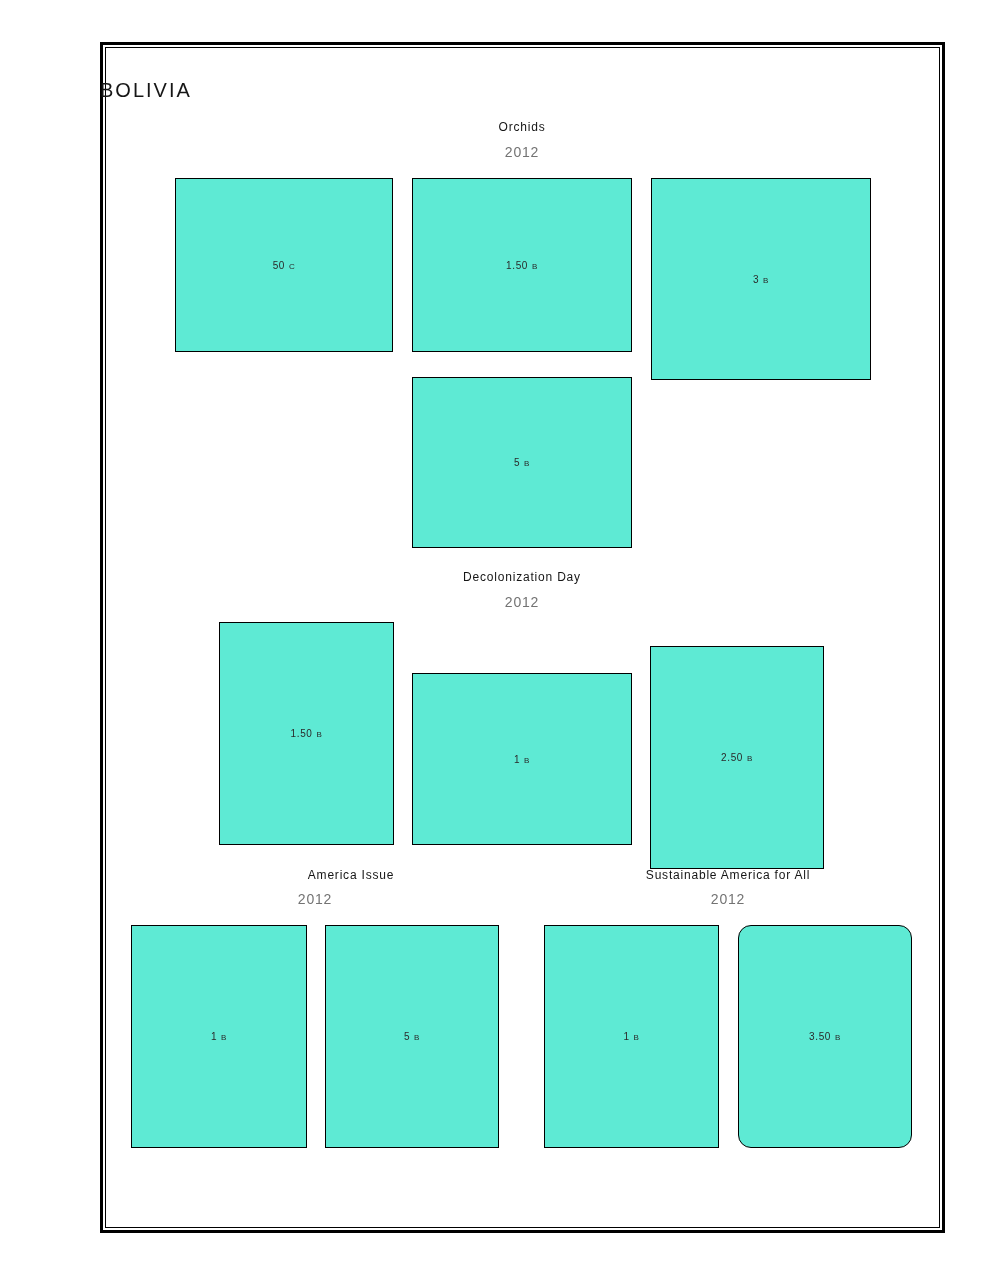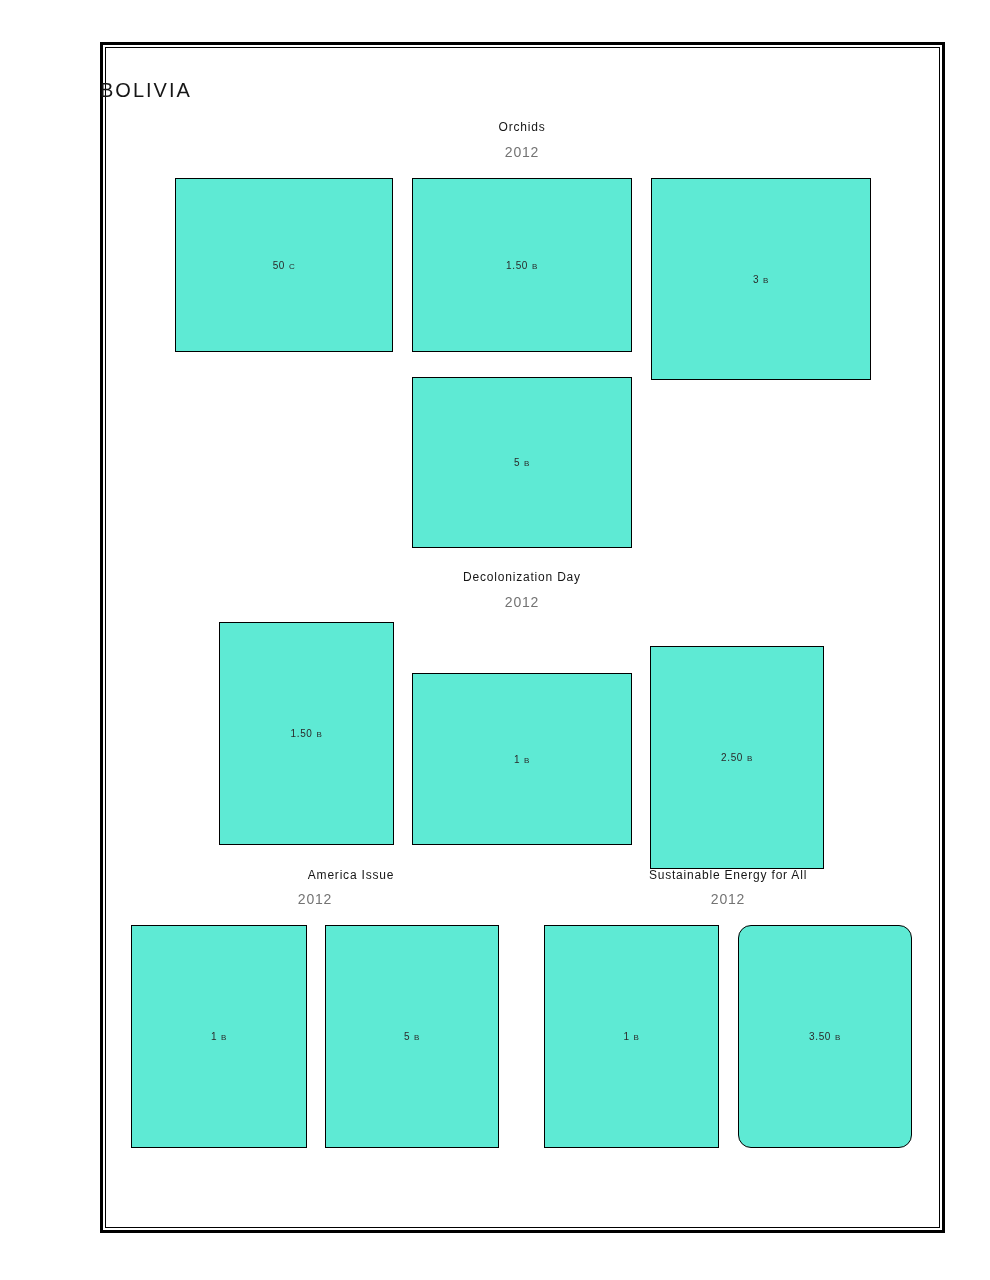--- a/index.html
+++ b/index.html
@@ -119,21 +119,21 @@
 <div class="sec-title" style="left:315px; top:868px;margin-left:36px;">America Issue</div>
 <div class="sec-year" style="left:315px; top:891px;">2012</div>
 
 <div class="stamp" style="left:131px; top:925px; width:176px; height:223px;">
   <span class="denom"><span>1</span><span class="cur">B</span></span>
 </div>
 <div class="stamp" style="left:325px; top:925px; width:174px; height:223px;">
   <span class="denom"><span>5</span><span class="cur">B</span></span>
 </div>
 
-<div class="sec-title" style="left:728px; top:868px;">Sustainable Energy for All</div>
+<div class="sec-title" style="left:728px; top:868px;">Sustainable America for All</div>
 <div class="sec-year" style="left:728px; top:891px;">2012</div>
 
 <div class="stamp" style="left:544px; top:925px; width:175px; height:223px;">
   <span class="denom"><span>1</span><span class="cur">B</span></span>
 </div>
 <div class="stamp" style="left:738px; top:925px; width:174px; height:223px;border-radius:13px;">
   <span class="denom"><span>3.50</span><span class="cur">B</span></span>
 </div>
 
 </body></html>

